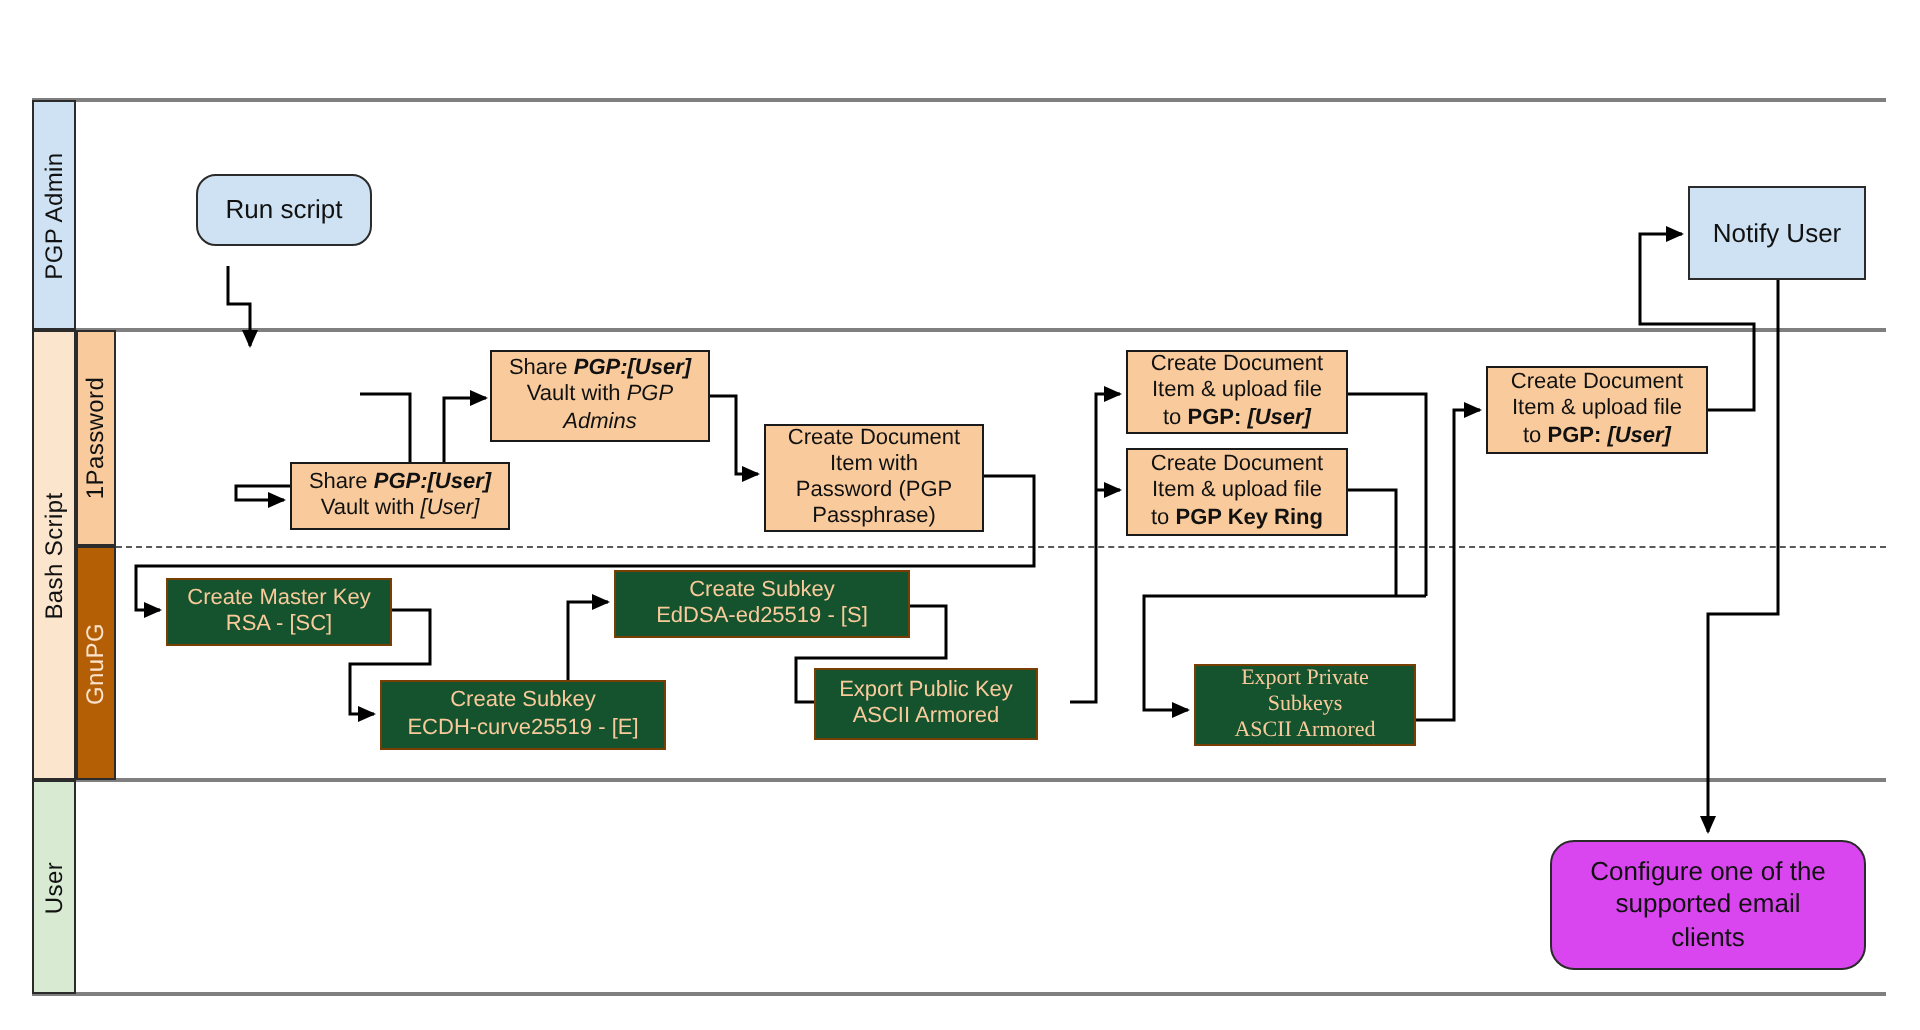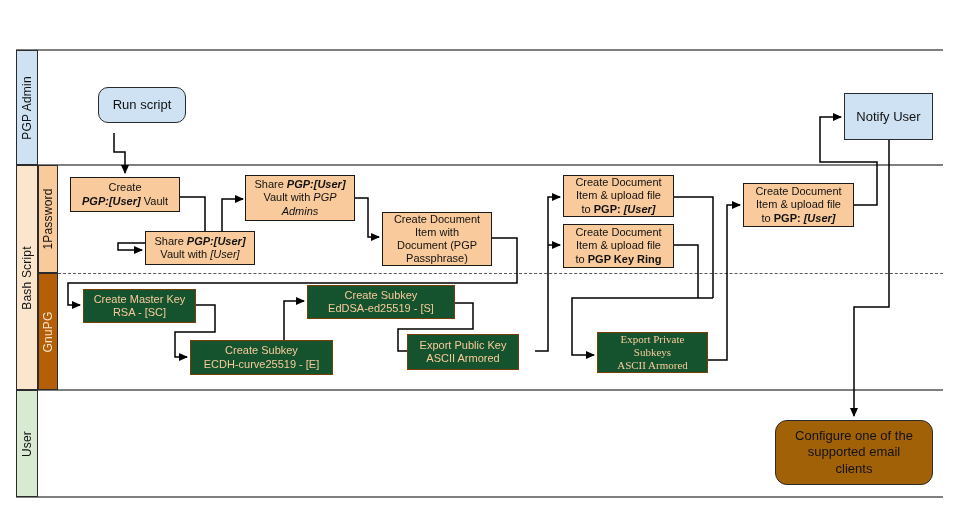--- a/index.html
+++ b/index.html
@@ -21,21 +21,21 @@
   .lane-label.dark span { color:#fbe3cc; }
   .node {
     position:absolute; box-sizing:border-box;
     display:flex; flex-direction:column; align-items:center; justify-content:center;
     text-align:center; font-size:11px; line-height:1.2; color:#111;
   }
   .node-orange { background:#f9cb9c; border:1px solid #1a1a1a; }
   .node-dark   { background:#14532d; border:1px solid #783f04; color:#f9cb9c; }
   .node-blue   { background:#cfe2f3; border:1px solid #2b2b2b; font-size:13px; }
   .node-blue.rounded { border-radius:10px; }
-  .node-green  { background:#a16207; border:1px solid #2b2b2b; border-radius:12px; font-size:13px; line-height:1.25; }
+  .node-green  { background:#d946ef; border:1px solid #2b2b2b; border-radius:12px; font-size:13px; line-height:1.25; }
   .b  { font-weight:bold; }
   .i  { font-style:italic; }
   .bi { font-weight:bold; font-style:italic; }
   svg.wires { position:absolute; left:0; top:0; pointer-events:none; }
 </style>
 </head>
 <body>
 
 <div id="stage">
 
@@ -87,37 +87,33 @@
     </g>
   </svg>
 
   <div class="node node-blue rounded" style="left:70px; top:87px; width:88px; height:36px;margin-left:28px;">
     <div>Run script</div>
   </div>
   <div class="node node-blue" style="left:844px; top:93px; width:89px; height:47px;">
     <div>Notify User</div>
   </div>
 
-  <div class="node node-orange" style="left:70px; top:177px; width:110px; height:35px;">
-    <div><span>Create</span></div>
-    <div><span class="bi">PGP:[User]</span><span> Vault</span></div>
-  </div>
   <div class="node node-orange" style="left:145px; top:231px; width:110px; height:34px;">
     <div><span>Share </span><span class="bi">PGP:[User]</span></div>
     <div><span>Vault with </span><span class="i">[User]</span></div>
   </div>
   <div class="node node-orange" style="left:245px; top:175px; width:110px; height:46px;">
     <div><span>Share </span><span class="bi">PGP:[User]</span></div>
     <div><span>Vault with </span><span class="i">PGP</span></div>
     <div><span class="i">Admins</span></div>
   </div>
   <div class="node node-orange" style="left:382px; top:212px; width:110px; height:54px;">
     <div><span>Create Document</span></div>
     <div><span>Item with</span></div>
-    <div><span>Document (PGP</span></div>
+    <div><span>Password (PGP</span></div>
     <div><span>Passphrase)</span></div>
   </div>
   <div class="node node-orange" style="left:563px; top:175px; width:111px; height:42px;">
     <div><span>Create Document</span></div>
     <div><span>Item &amp; upload file</span></div>
     <div><span>to </span><span class="b">PGP: </span><span class="bi">[User]</span></div>
   </div>
   <div class="node node-orange" style="left:563px; top:224px; width:111px; height:44px;">
     <div><span>Create Document</span></div>
     <div><span>Item &amp; upload file</span></div>

